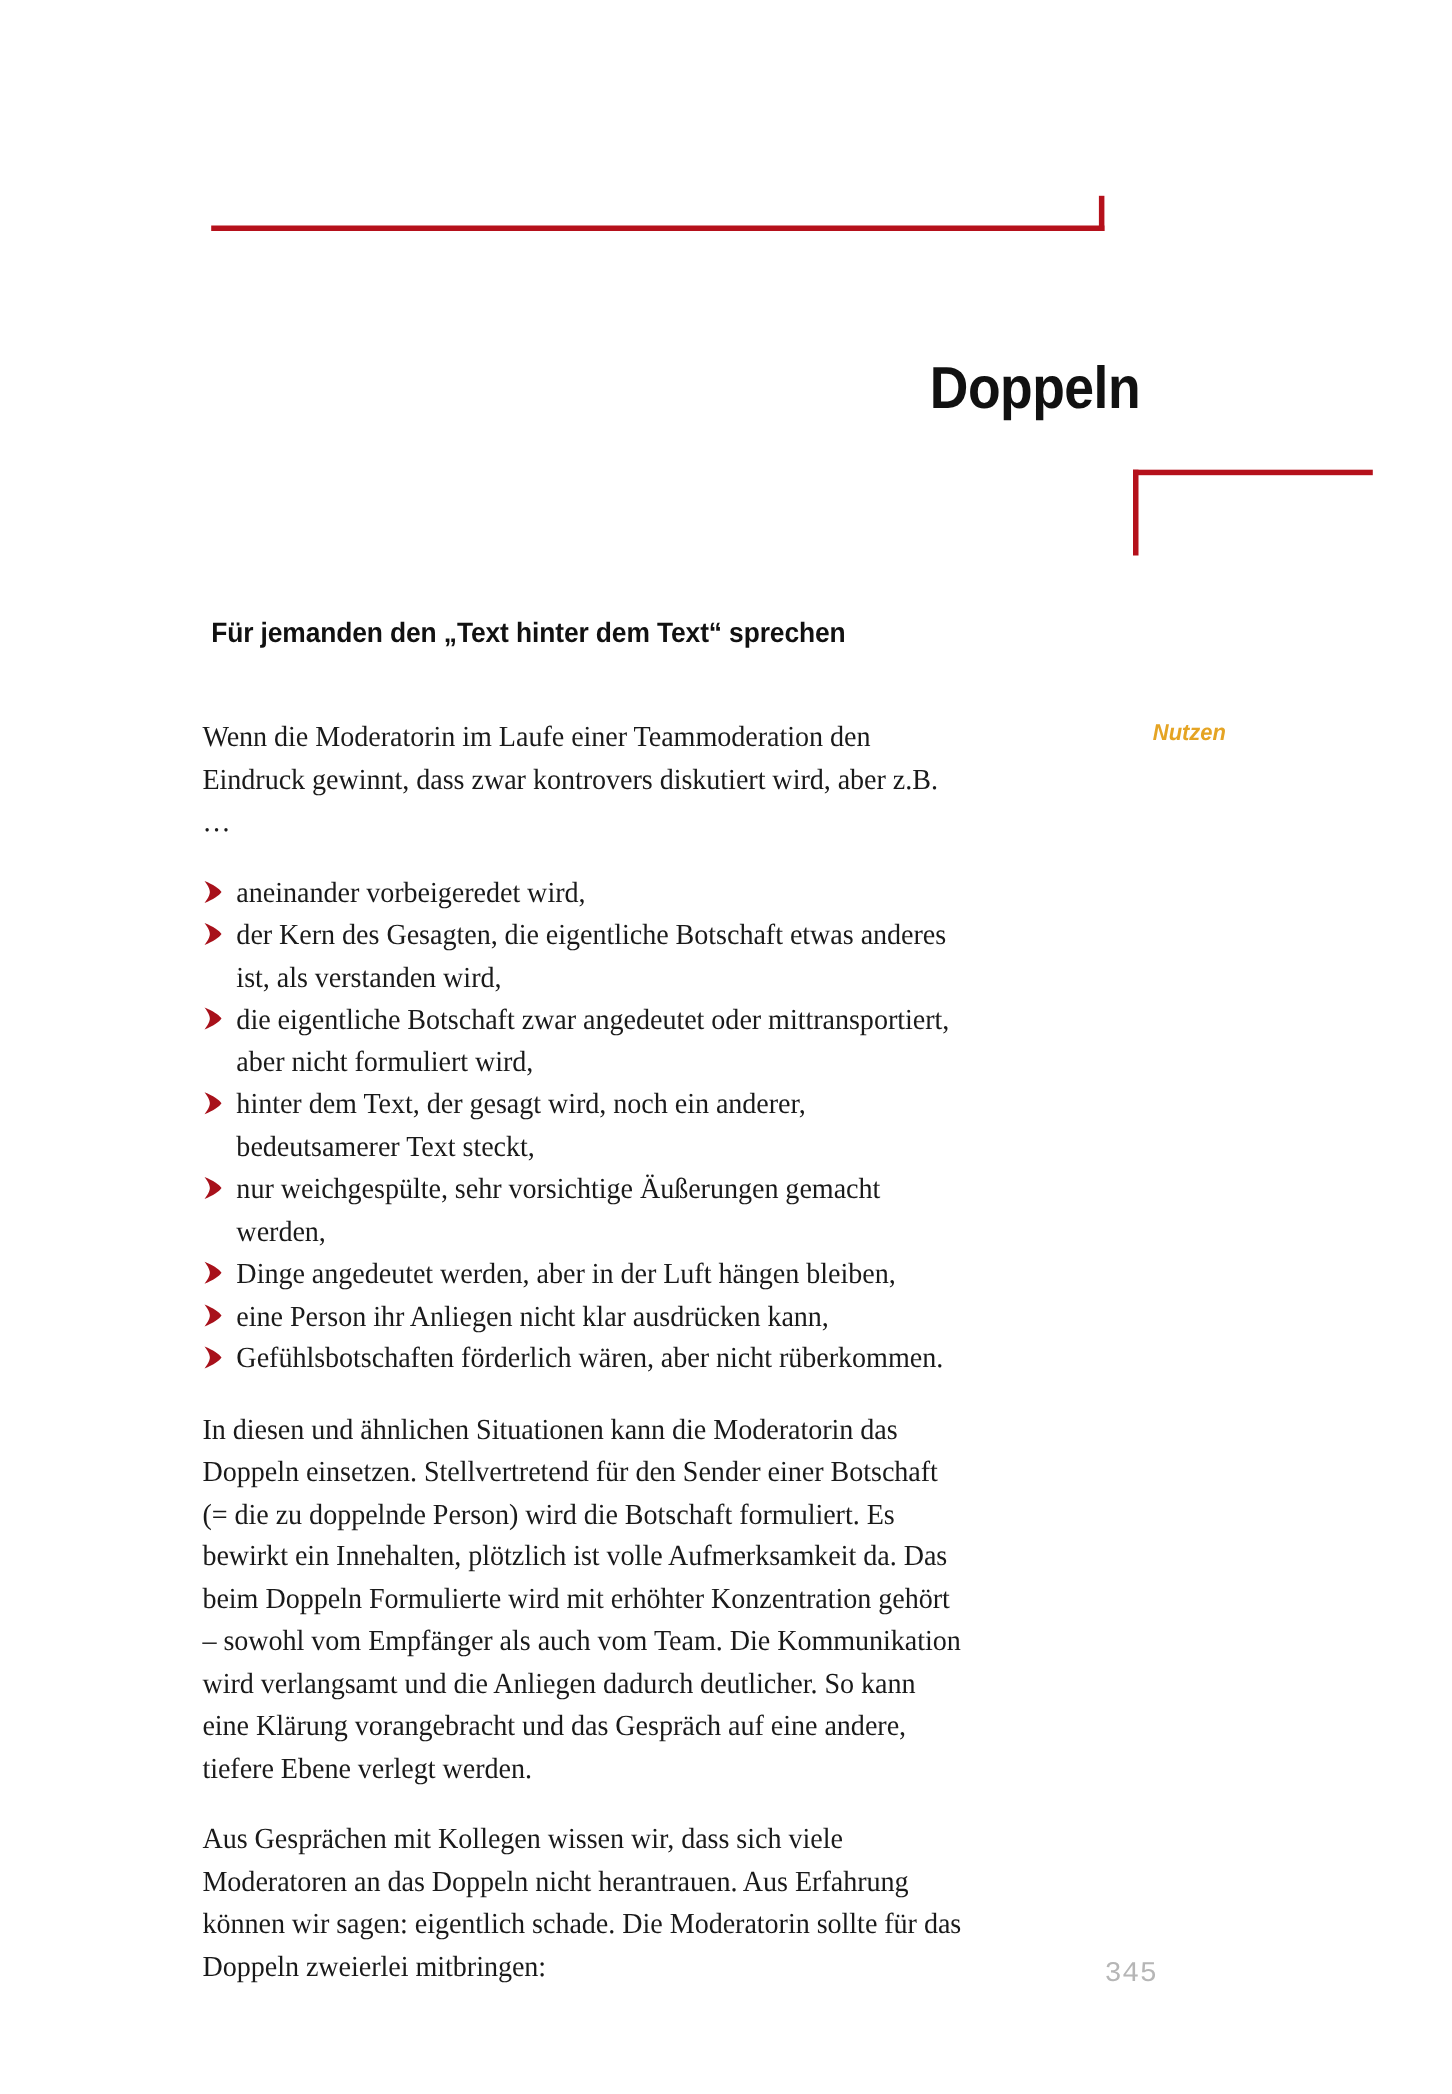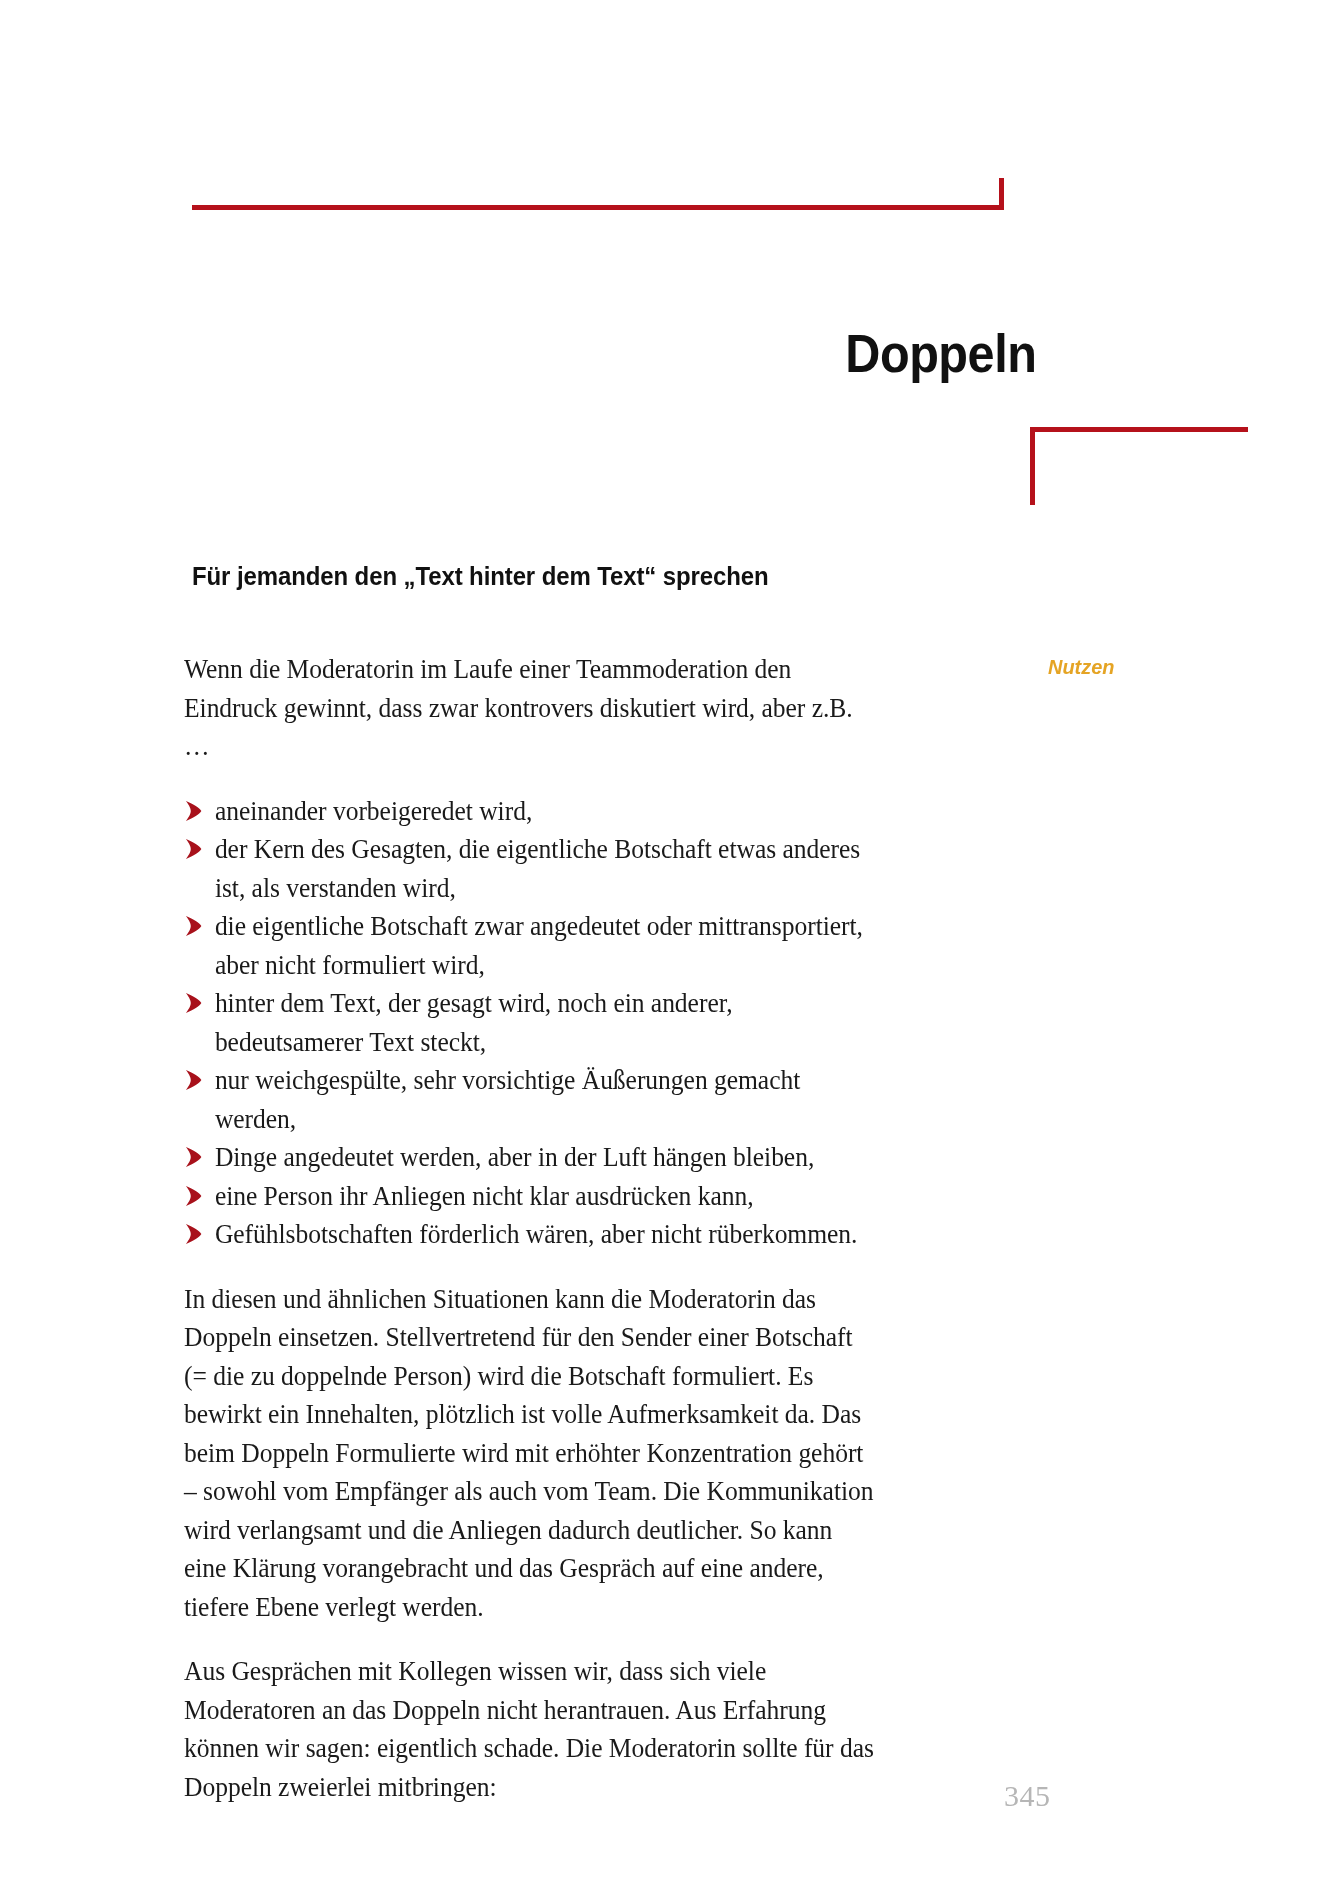--- a/index.html
+++ b/index.html
@@ -144,22 +144,22 @@
     white-space: nowrap;
     transform: scaleX(0.95);
     transform-origin: left top;
   }
 
   
   .folio {
     position: absolute;
     left: 932px;
     top: 1779px;
-    font-family: Liberation Serif, serif;
-    font-size: 30px;
+    font-family: Liberation Mono, monospace;
+    font-size: 26px;
     color: #b6b6b6;
     letter-spacing: 0.5px;
     text-align: center;
   }
 </style>
 </head>
 <body>
 
 <div class="page">
 

